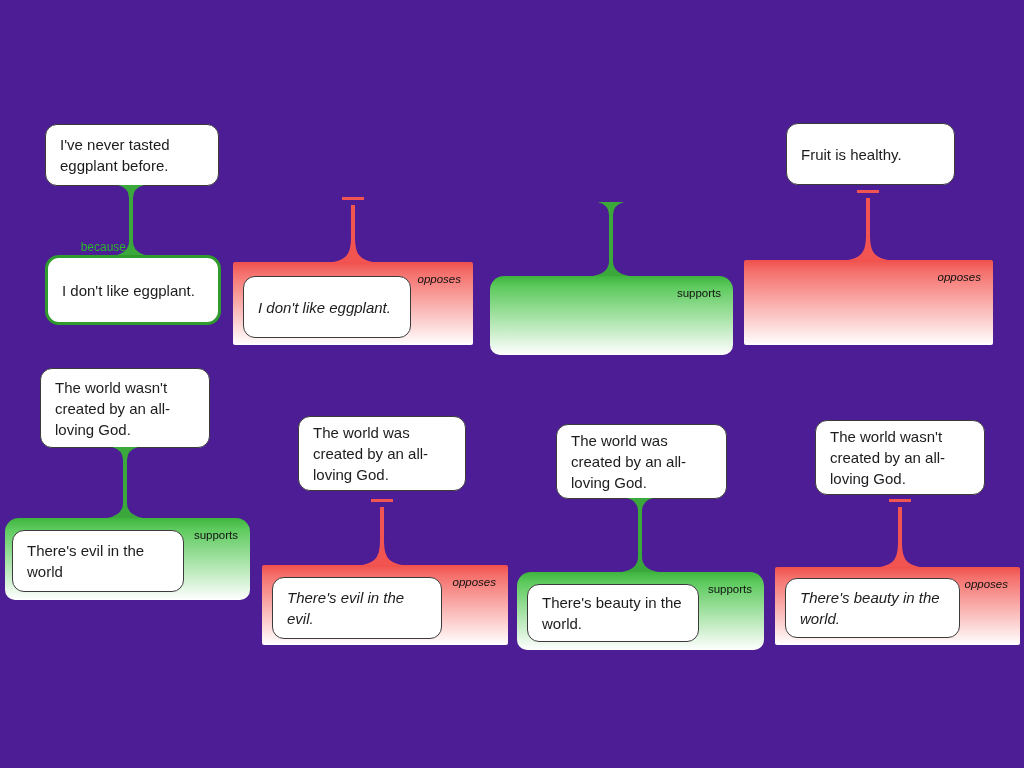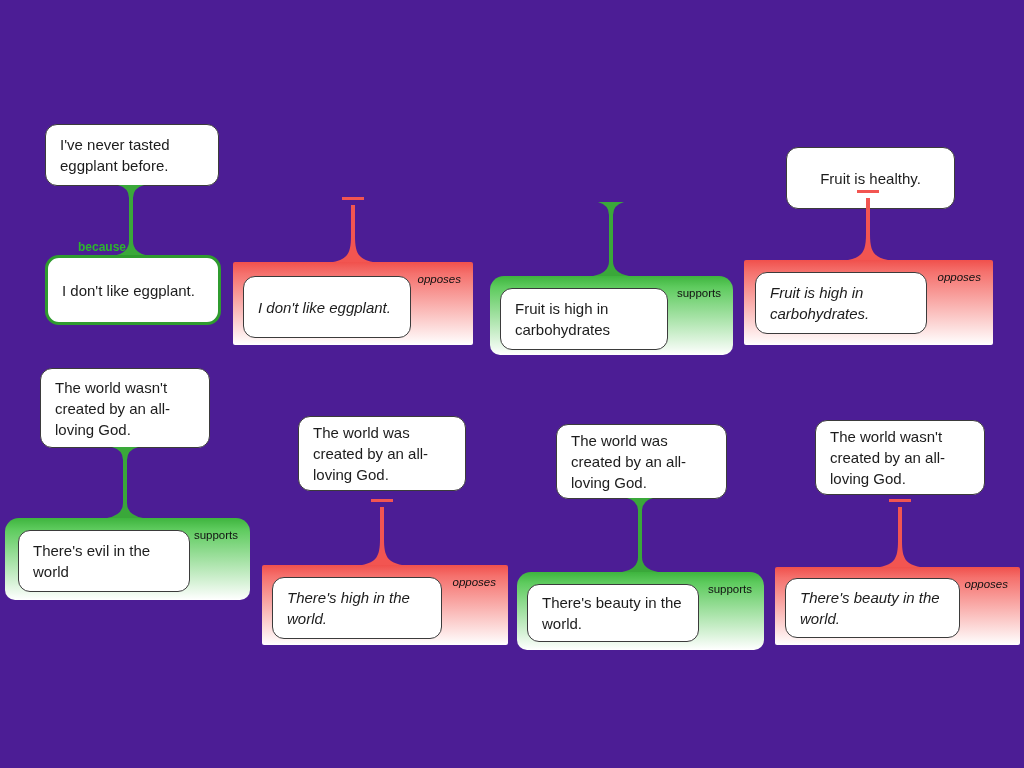--- a/index.html
+++ b/index.html
@@ -5,40 +5,40 @@
   html,body{margin:0;padding:0;background:#000;}
   #canvas{
     position:relative;width:1024px;height:768px;background:#4c1d95;overflow:hidden;
     font-family:"Liberation Sans",sans-serif;
   }
   .box{
     position:absolute;background:#fff;border:1.5px solid #3b3b3b;border-radius:12px;
     box-sizing:border-box;display:flex;align-items:center;
     padding:6px 14px;font-size:15px;line-height:21px;color:#1c1c1c;
   }
-  .box.center{justify-content:center;text-align:center;margin-top:24px;}
+  .box.center{text-align:center;}
   .premise-outline{border:3px solid #2f9b2f;border-radius:14px;}
   .connector{position:absolute;}
   .connector svg{display:block;}
   .container{position:absolute;box-sizing:border-box;}
   .container.support{
     background:linear-gradient(180deg,#3eb43e 0%,#5ecb5e 14%,#ffffff 100%);
     border-radius:14px 14px 10px 10px;
   }
   .container.oppose{
     background:linear-gradient(180deg,#f0504c 0%,#f5716d 14%,#ffffff 100%);
     border-radius:2px;
     font-style:italic;
   }
   .container .box{position:absolute;}
   .rel-label{
     position:absolute;top:11px;right:12px;font-size:11.5px;color:#111;
   }
   .because{
-    position:absolute;font-size:12px;font-weight:700;color:#2db52d;text-align:right;
+    position:absolute;font-size:12px;font-weight:400;color:#2db52d;text-align:right;
   }
 </style>
 </head>
 <body>
 
 <div id="canvas">
 
   <div class="box" style="left:45px;top:124px;width:174px;height:62px">
     <span>I've never tasted eggplant before.</span>
   </div>
@@ -65,69 +65,63 @@
     </div>
   </div>
 
   <div class="connector" style="left:587px;top:202px;width:48px;height:74px">
       <svg width="48" height="74" viewBox="0 0 48 74" xmlns="http://www.w3.org/2000/svg">
         <path d="M 11 0 Q 22 3 22 13 L 22 59 Q 22 71 6 74 L 42 74 Q 26 71 26 59 L 26 13 Q 26 3 37 0 Z" fill="#3aa83a"></path>
       </svg>
     </div>
   <div class="container support" style="left:490px;top:276px;width:243px;height:79px">
     <span class="rel-label">supports</span>
-    <div class="box" style="left:10px;top:12px;width:168px;height:62px">
-      <span>Fruit is high in carbohydrates</span>
-    </div>
   </div>
 
   <div class="box center" style="left:786px;top:123px;width:169px;height:62px">
     <span>Fruit is healthy.</span>
   </div>
   <div class="connector" style="left:844px;top:190px;width:48px;height:70px">
       <svg width="48" height="70" viewBox="0 0 48 70" xmlns="http://www.w3.org/2000/svg">
         <rect x="13" y="0" width="22" height="3" fill="#f25551"></rect>
         <path d="M 22 8 L 22 44 C 22 62 18 67 4 70 L 44 70 C 30 67 26 62 26 44 L 26 8 Z" fill="#f25551"></path>
       </svg>
     </div>
   <div class="container oppose" style="left:744px;top:260px;width:249px;height:85px">
     <span class="rel-label">opposes</span>
-    <div class="box" style="left:11px;top:12px;width:172px;height:62px">
-      <span>Fruit is high in carbohydrates.</span>
-    </div>
   </div>
 
   <div class="box" style="left:40px;top:368px;width:170px;height:80px">
     <span>The world wasn't created by an all-loving God.</span>
   </div>
   <div class="connector" style="left:101px;top:447px;width:48px;height:71px">
       <svg width="48" height="71" viewBox="0 0 48 71" xmlns="http://www.w3.org/2000/svg">
         <path d="M 11 0 Q 22 3 22 13 L 22 56 Q 22 68 6 71 L 42 71 Q 26 68 26 56 L 26 13 Q 26 3 37 0 Z" fill="#3aa83a"></path>
       </svg>
     </div>
   <div class="container support" style="left:5px;top:518px;width:245px;height:82px">
     <span class="rel-label">supports</span>
-    <div class="box" style="left:13px;top:12px;width:172px;height:62px">
+    <div class="box" style="left:7px;top:12px;width:172px;height:62px">
       <span>There's evil in the world</span>
     </div>
   </div>
 
   <div class="box" style="left:298px;top:416px;width:168px;height:75px">
     <span>The world was created by an all-loving God.</span>
   </div>
   <div class="connector" style="left:358px;top:499px;width:48px;height:66px">
       <svg width="48" height="66" viewBox="0 0 48 66" xmlns="http://www.w3.org/2000/svg">
         <rect x="13" y="0" width="22" height="3" fill="#f25551"></rect>
         <path d="M 22 8 L 22 40 C 22 58 18 63 4 66 L 44 66 C 30 63 26 58 26 40 L 26 8 Z" fill="#f25551"></path>
       </svg>
     </div>
   <div class="container oppose" style="left:262px;top:565px;width:246px;height:80px">
     <span class="rel-label">opposes</span>
     <div class="box" style="left:10px;top:12px;width:170px;height:62px">
-      <span>There's high in the world.</span>
+      <span>There's evil in the evil.</span>
     </div>
   </div>
 
   <div class="box" style="left:556px;top:424px;width:171px;height:75px">
     <span>The world was created by an all-loving God.</span>
   </div>
   <div class="connector" style="left:616px;top:498px;width:48px;height:74px">
       <svg width="48" height="74" viewBox="0 0 48 74" xmlns="http://www.w3.org/2000/svg">
         <path d="M 11 0 Q 22 3 22 13 L 22 59 Q 22 71 6 74 L 42 74 Q 26 71 26 59 L 26 13 Q 26 3 37 0 Z" fill="#3aa83a"></path>
       </svg>

